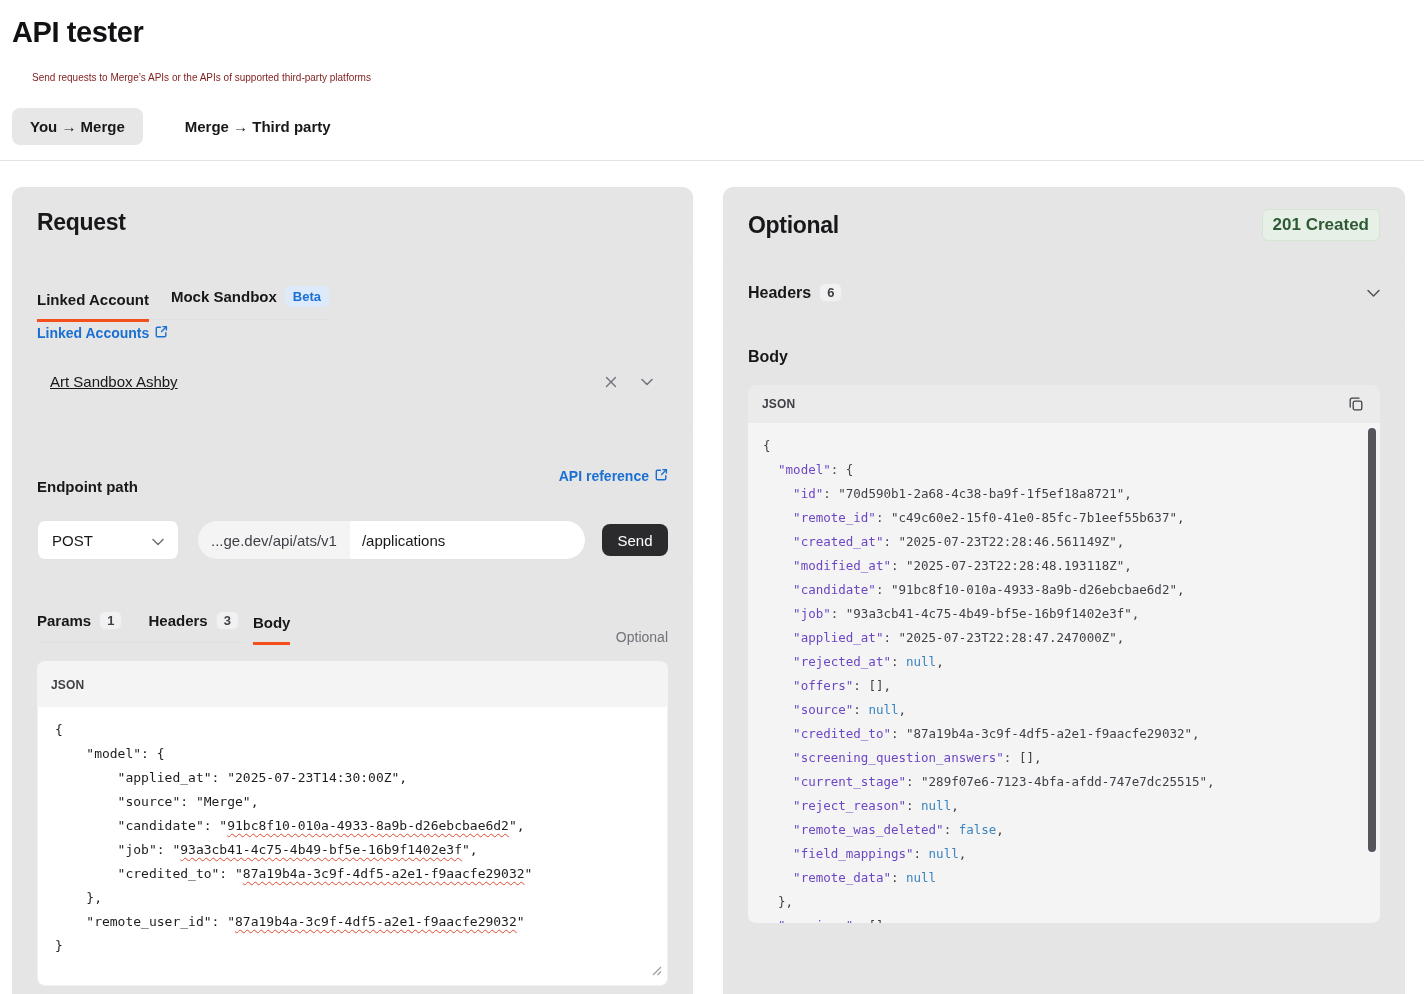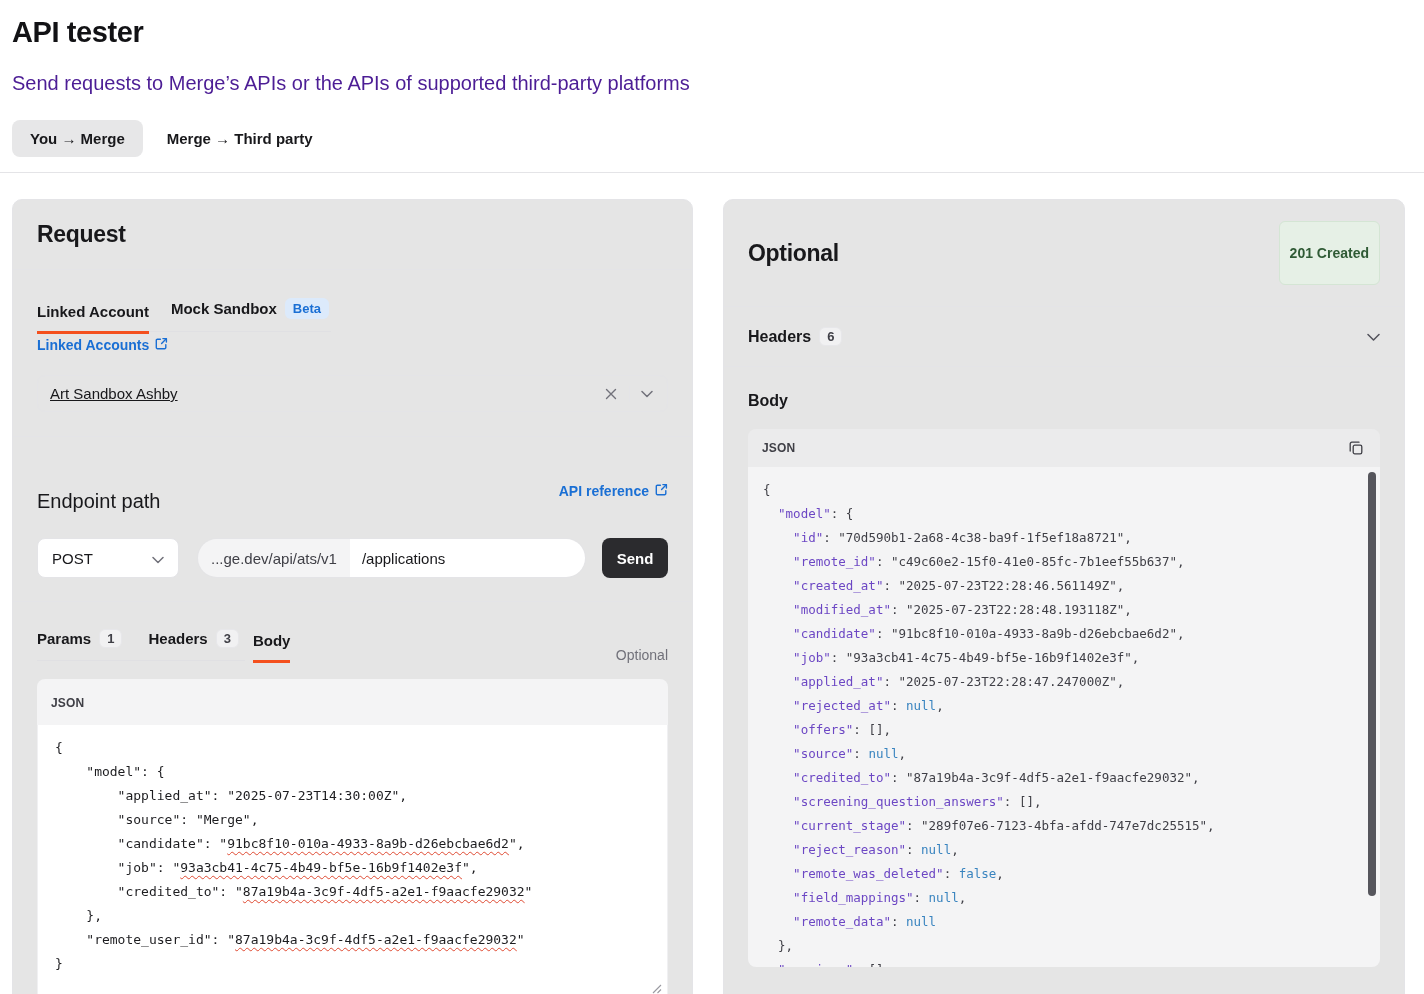--- a/index.html
+++ b/index.html
@@ -1,37 +1,37 @@
 <!DOCTYPE html>
 <html><head>
 <meta charset="utf-8">
 <style>
   * { box-sizing: border-box; }
   html, body { margin:0; padding:0; width:1424px; height:994px; overflow:hidden; background:#fff; }
   body { font-family:"Liberation Sans", sans-serif; color:#18181b; -webkit-font-smoothing:antialiased; }
 
   .page { padding:10px 19px 0 12px; }
   .page-title { font-size:29px; font-weight:700; letter-spacing:-0.4px; margin:6px 0 0; color:#121215; }
-  .page-subtitle { margin-top:23px; font-size:20px; color:#4c1d95; }
-
-  .toggle-row { margin-top:25px; display:flex; gap:6px; }
+  .page-subtitle { margin-top:23px; font-size:10px; color:#7f1d1d;margin-left:20px; }
+
+  .toggle-row { margin-top:25px; display:flex; gap:24px; }
   .toggle-btn { border:none; background:transparent; font-family:inherit; font-size:15px; font-weight:600; color:#18181b; padding:10px 18px; border-radius:8px; cursor:pointer; }
   .toggle-btn.active { background:#e7e7e8; }
 
   .top-divider { border:none; border-top:1px solid #e4e4e7; margin:15px 0 0 0; }
 
   .main { display:flex; gap:30px; padding:26px 19px 0 12px; align-items:flex-start; }
   .card { background:#e5e5e5; border:1px solid #e4e4e7; border-radius:10px; }
   .card-request { width:681px; flex:none; }
   .card-response { flex:1; height:880px; }
 
   .card-header { display:flex; align-items:center; justify-content:space-between; padding:21px 24px; border-bottom:1px solid #e4e4e7; }
   .card-title { font-size:23px; font-weight:700; letter-spacing:-0.3px; }
 
-  .status-badge { font-size:14px; font-weight:600; color:#2f5a35; background:#e6f0e6; border:1px solid #d4e5d4; border-radius:6px; padding:23px 10px; }
+  .status-badge { font-size:17px; font-weight:600; color:#2f5a35; background:#e6f0e6; border:1px solid #d4e5d4; border-radius:6px; padding:5px 10px; }
 
   
   .acct-section { padding:28px 24px 24px; }
   .acct-tabs-row { display:flex; justify-content:space-between; align-items:flex-start;flex-direction:column; }
   .tabs { display:flex; align-items:flex-end; }
   .tab { font-size:15px; font-weight:600; color:#18181b; cursor:pointer; display:flex; align-items:center; }
   .tab.active { padding-bottom:11px; border-bottom:3px solid #f4501e; }
   .tab-group-inactive { display:flex; align-items:center; padding-left:22px; padding-right:2px; padding-bottom:12px; border-bottom:1px solid #e0e0e3; margin-bottom:2px; }
   .beta-badge { margin-left:8px; font-size:13px; font-weight:600; color:#1a6fd4; background:#dceafb; border-radius:6px; padding:3px 8px; }
 
@@ -40,27 +40,27 @@
   .account-select { margin-top:22px; height:37px; border:1px solid #e4e4e7; border-radius:8px; display:flex; align-items:center; padding:0 12px; font-size:15px; color:#18181b; cursor:pointer; }
   .account-select .grow { flex:1;text-decoration:underline; }
   .icon-btn { display:inline-flex; align-items:center; justify-content:center; background:none; border:none; padding:2px; cursor:pointer; }
   .select-divider { width:1px; height:16px; background:#e4e4e7; margin:0 9px; }
 
   .section-sep { border-top:1px solid #e4e4e7; }
 
   
   .endpoint-section { padding:29px 24px 23px; }
   .endpoint-label-row { display:flex; justify-content:space-between; align-items:center; }
-  .endpoint-label { font-size:20px; font-weight:400;margin-top:24px; }
+  .endpoint-label { font-size:15px; font-weight:700;margin-top:24px; }
   .endpoint-controls { margin-top:25px; display:flex; align-items:center; }
   .method-select { width:142px; height:40px; border:1px solid #e4e4e7; border-radius:8px; display:flex; align-items:center; justify-content:space-between; padding:0 14px; font-size:15px; color:#18181b; background:#fff; cursor:pointer; margin-right:18px; }
   .url-group { flex:1; height:40px; border:1px solid #e4e4e7; border-radius:20px; display:flex; overflow:hidden; margin-right:16px; }
   .url-prefix { background:#f4f4f5; color:#3f3f46; font-size:15px; display:flex; align-items:center; padding:0 13px; white-space:nowrap; }
   .url-input { flex:1; border:none; outline:none; font-family:inherit; font-size:15px; color:#18181b; padding:0 12px; background:#fff; min-width:0; }
-  .send-btn { width:66px; height:40px; background:#2b2b2e; color:#fff; border:none; border-radius:8px; font-family:inherit; font-size:15px; font-weight:700; cursor:pointer; }
+  .send-btn { width:66px; height:32px; background:#2b2b2e; color:#fff; border:none; border-radius:8px; font-family:inherit; font-size:15px; font-weight:400; cursor:pointer; }
 
   
   .body-section { padding:27px 24px 24px; }
   .body-tabs-row { display:flex; justify-content:space-between; align-items:flex-end; }
   .count-badge { margin-left:8px; font-size:13px; font-weight:600; color:#3f3f46; background:#f1f1f2; border:1px solid #e7e7ea; border-radius:6px; padding:1px 7px; }
   .tab-group-left { display:flex; align-items:center; gap:26px; padding-bottom:12px; padding-right:6px; border-bottom:1px solid #e0e0e3; margin-bottom:2px; }
   .tab-body { margin-left:8px; }
   .optional-note { font-size:14px; color:#71717a; margin-top:3px; }
 
   

